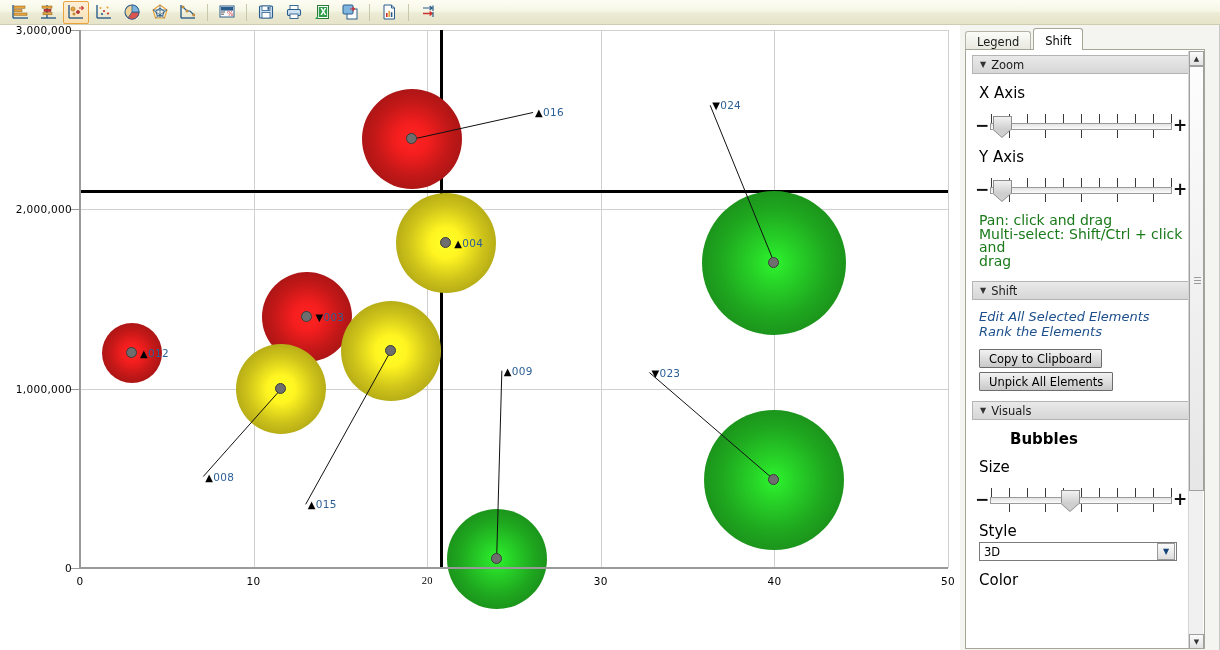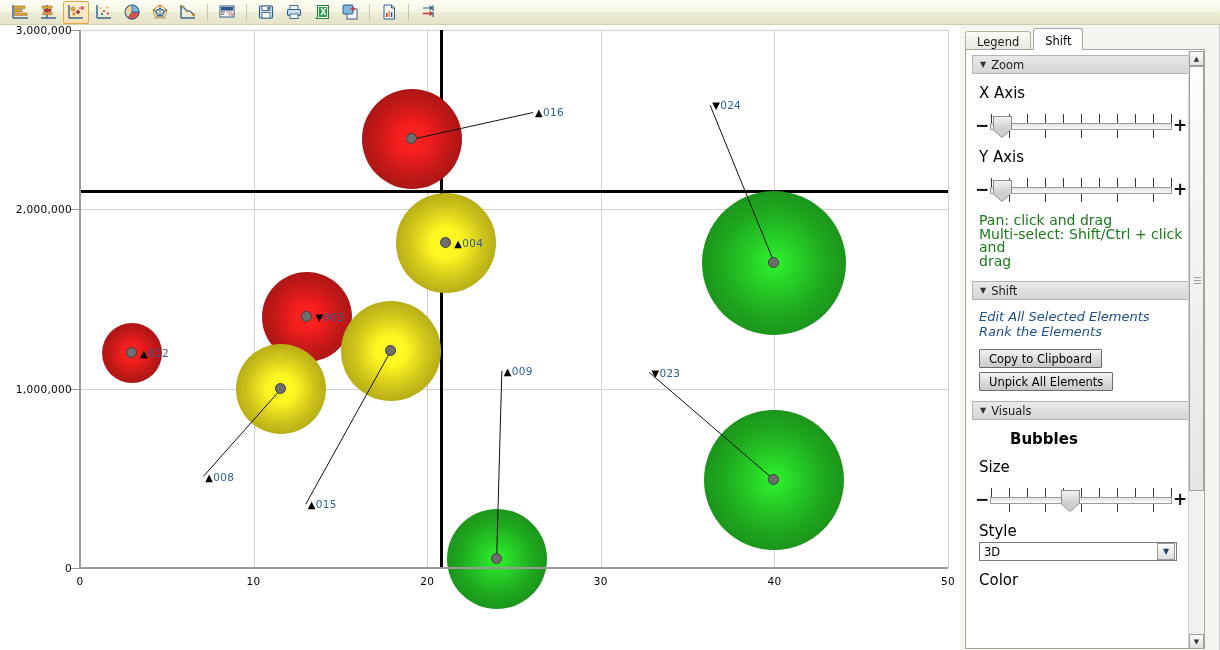--- a/index.html
+++ b/index.html
@@ -387,21 +387,21 @@
       <div class="bub-dot" style="left: 688.4px; top: 444.127px;"></div>
       <div class="lbl" style="left: 571.408px; top: 336.527px;"><span class="tri">▼</span><span>023</span></div>
       <div class="bub-dot" style="left: 410.64px; top: 523.033px;"></div>
       <div class="lbl" style="left: 423.848px; top: 334.733px;"><span class="tri">▲</span><span>009</span></div>
     </div>
   <div class="axis-y-line"></div>
   <div class="axis-x-line"></div>
   <div id="ytitle">Price Criteria</div>
 <div class="xlab" style="left: 55px; top: 550px;">0</div>
     <div class="xlab" style="left: 228.6px; top: 550px;">10</div>
-    <div class="xlab" style="left: 402.2px; top: 550px;">20</div>
+    <div class="xlab" style="left: 402.2px; top: 550px; font-family: Liberation Serif, serif;">20</div>
     <div class="xlab" style="left: 575.8px; top: 550px;">30</div>
     <div class="xlab" style="left: 749.4px; top: 550px;">40</div>
     <div class="xlab" style="left: 923px; top: 550px;">50</div>
     <div style="position: absolute; left: 71px; top: 543px; width: 9px; height: 1px; background: rgb(154, 154, 154);"></div>
     <div class="ylab" style="left: 0px; top: 537px;">0</div>
     <div style="position: absolute; left: 71px; top: 363.667px; width: 9px; height: 1px; background: rgb(154, 154, 154);"></div>
     <div class="ylab" style="left: 0px; top: 357.667px;">1,000,000</div>
     <div style="position: absolute; left: 71px; top: 184.333px; width: 9px; height: 1px; background: rgb(154, 154, 154);"></div>
     <div class="ylab" style="left: 0px; top: 178.333px;">2,000,000</div>
     <div style="position: absolute; left: 71px; top: 5px; width: 9px; height: 1px; background: rgb(154, 154, 154);"></div>

